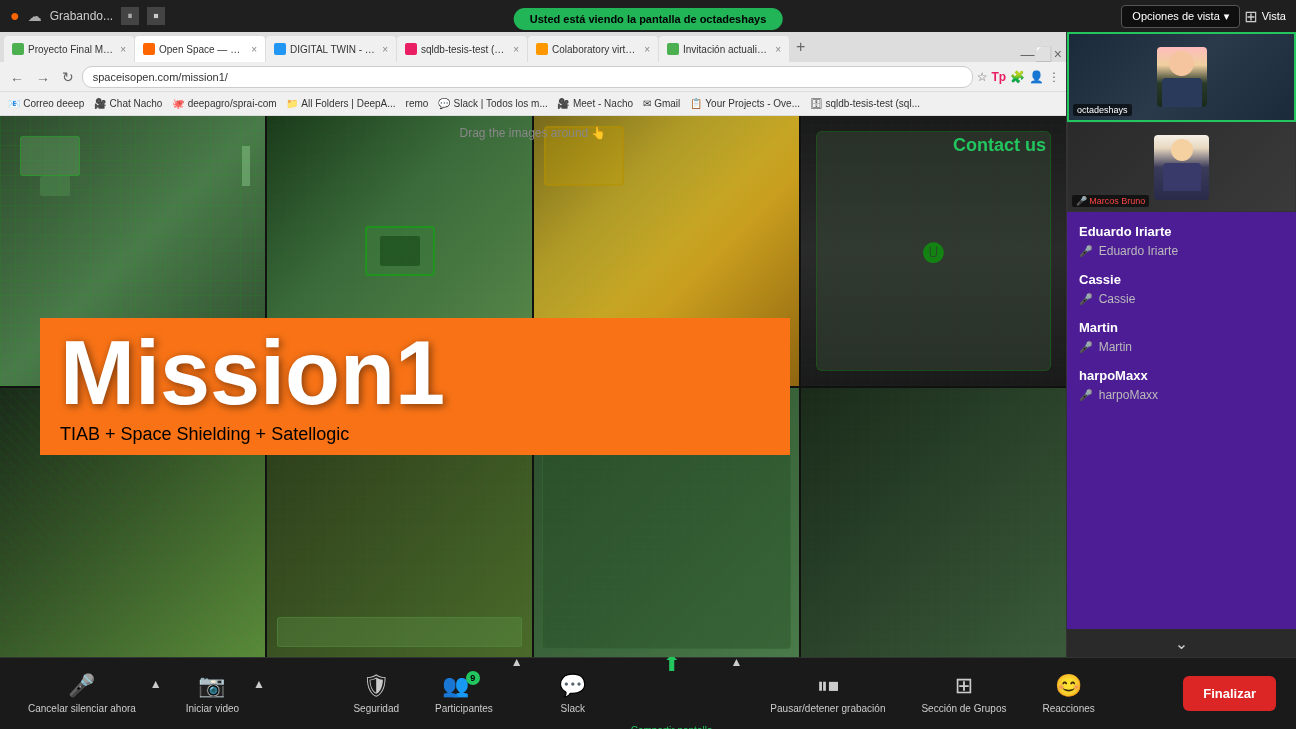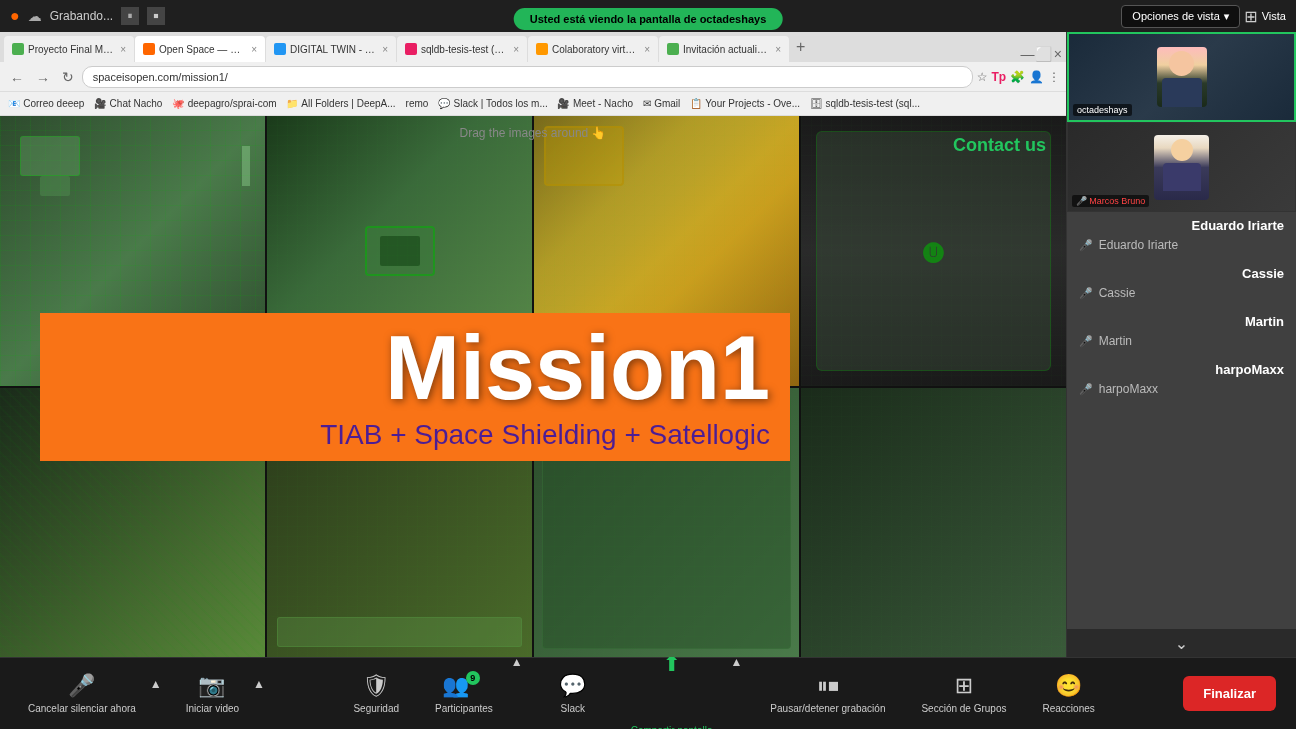--- a/index.html
+++ b/index.html
@@ -176,42 +176,41 @@
       transform: translateX(-50%);
       color: #888;
       font-size: 12px;
     }
 
     .orange-banner {
       background: #f97316;
       padding: 10px 20px;
       width: 100%;
       max-width: 750px;
-      text-align: right;
     }
 
     .mission-title {
       font-size: 90px;
       font-weight: 900;
       color: #fff;
       line-height: 1;
       text-shadow: 2px 2px 8px rgba(0,0,0,0.5);
     }
 
     .mission-subtitle {
-      font-size: 28px;
-      color: #4c1d95;
+      font-size: 18px;
+      color: #000000;
       font-weight: 400;
       margin-top: 6px;
     }
 
     
     .right-sidebar {
       width: 230px;
-      background: #404040;
+      background: #4c1d95;
       display: flex;
       flex-direction: column;
       flex-shrink: 0;
       border-left: 1px solid #333;
       overflow: hidden;
     }
 
     .video-thumbnails {
       display: flex;
       flex-direction: column;
@@ -301,22 +300,21 @@
       border-radius: 2px;
       display: flex;
       align-items: center;
       gap: 2px;
     }
 
     
     .participants-list {
       flex: 1;
       overflow-y: auto;
-      padding: 6px 12px;
-      text-align: right;
+      padding: 12px 12px;
     }
 
     .participant-group {
       margin-bottom: 12px;
     }
 
     .participant-name-main {
       font-size: 13px;
       font-weight: 600;
       color: #fff;

